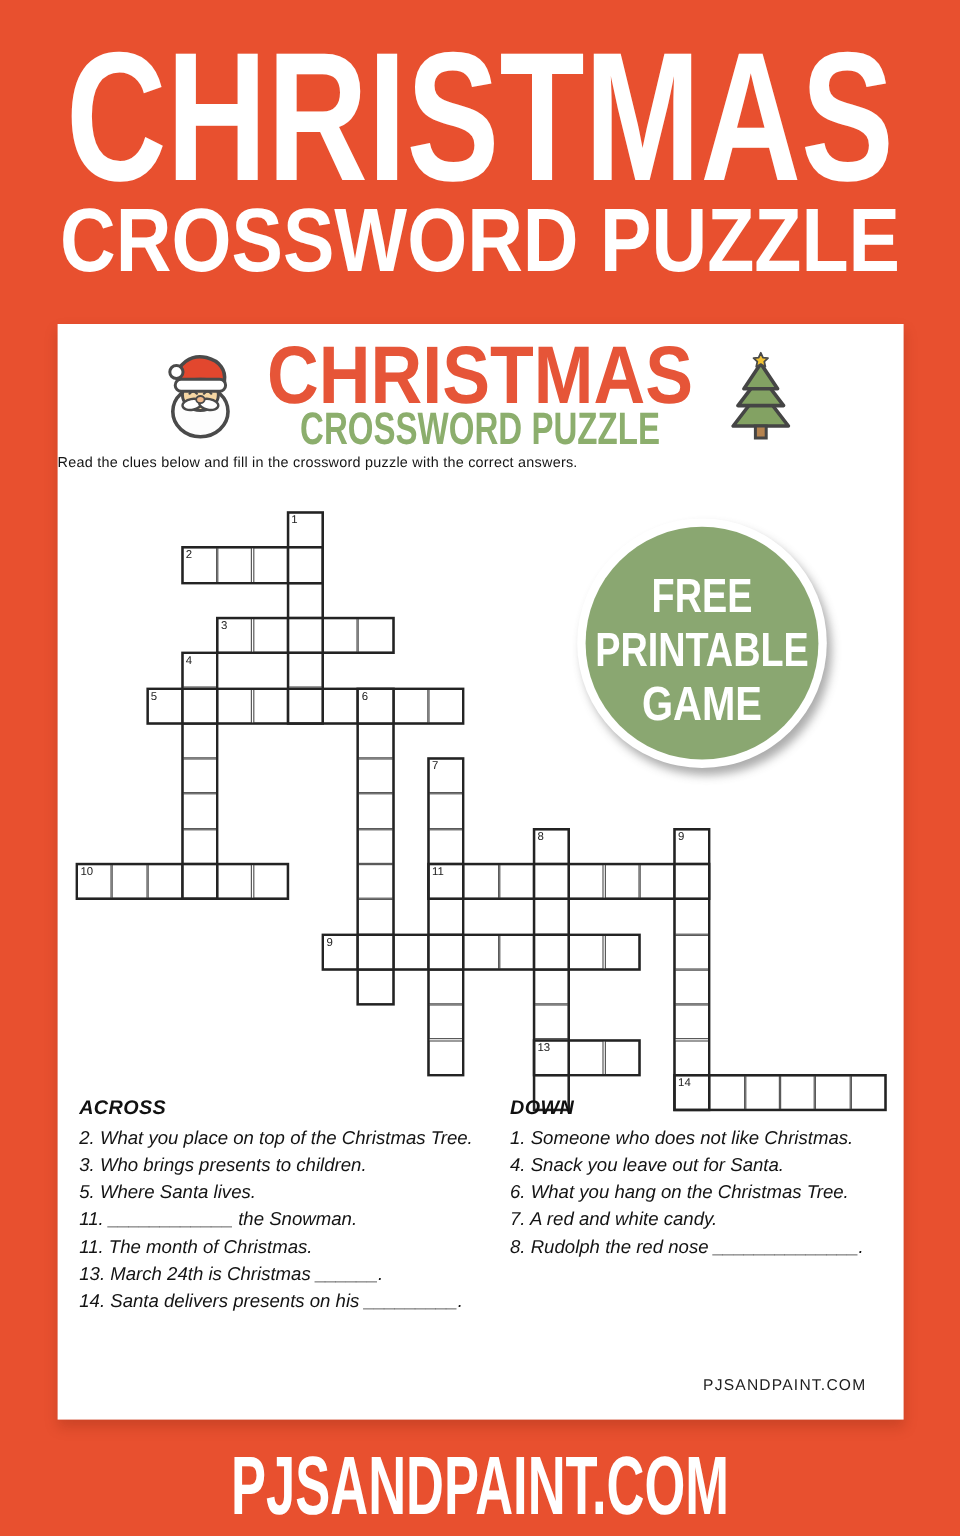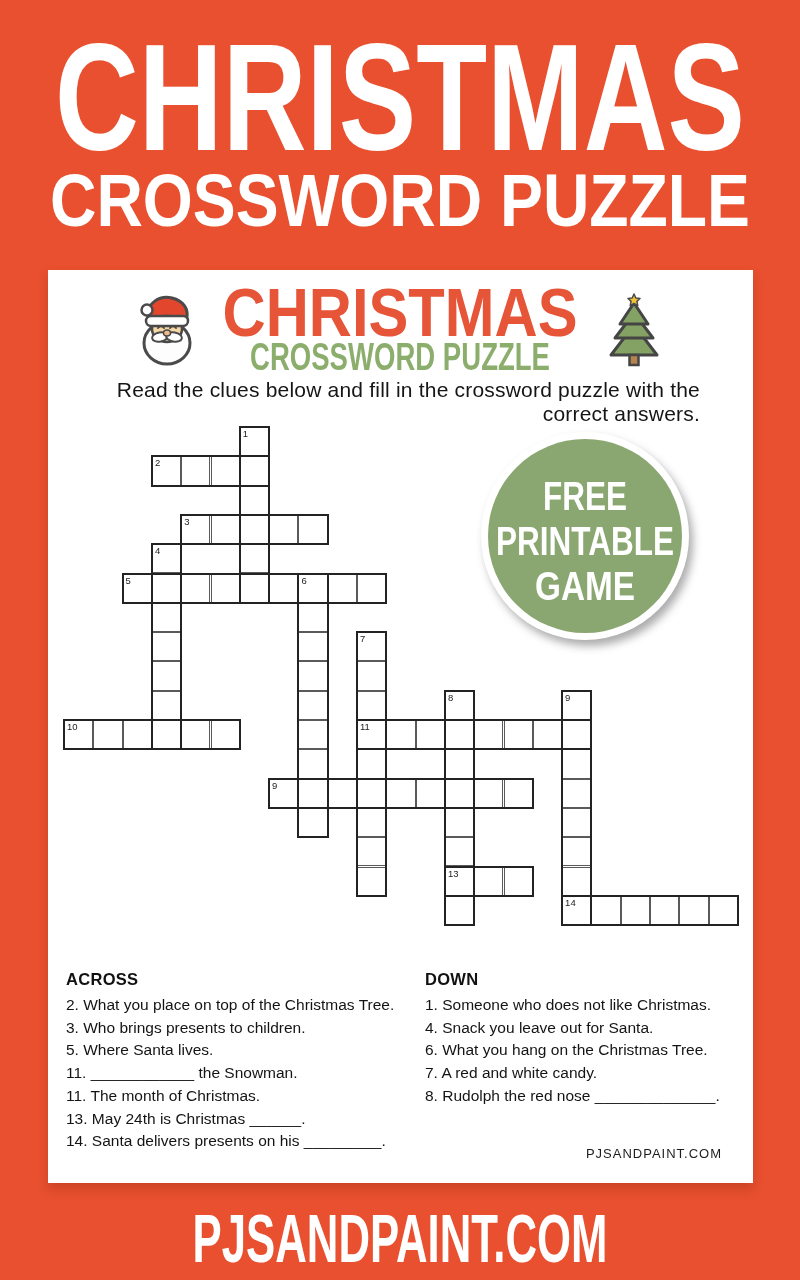--- a/index.html
+++ b/index.html
@@ -7,34 +7,34 @@
         font-family:"Liberation Sans",sans-serif;}
   .top-title-svg{position:absolute;left:0;top:0;width:800px;height:245px;display:block;}
   .big-line{fill:#ffffff;font-family:"Liberation Sans",sans-serif;font-weight:bold;}
   .card{position:absolute;left:48px;top:270px;width:705px;height:913px;background:#ffffff;
         box-shadow:0 6px 10px rgba(120,30,10,0.25);}
   .card-header{position:absolute;left:0;top:14px;width:705px;display:flex;justify-content:center;
                align-items:center;gap:26px;}
   .header-titles{width:360px;display:flex;flex-direction:column;align-items:center;}
   .header-titles svg{display:block;}
   .card-title-text{font-family:"Liberation Sans",sans-serif;font-weight:bold;}
-  .instructions{position:absolute;left:0;top:108px;width:652px;text-align:right;margin:0;
-                font-size:21px;color:#151515;letter-spacing:0.2px;}
+  .instructions{position:absolute;left:0;top:108px;width:652px;text-align:left;margin:0;
+                font-size:12px;color:#151515;letter-spacing:0.2px;}
   .grid-layer{position:absolute;left:0;top:0;width:705px;height:913px;}
   .cw-cell{position:absolute;box-sizing:border-box;border:1px solid #5a5a5a;background:transparent;}
   .cw-outline{position:absolute;box-sizing:border-box;border:2px solid #232323;pointer-events:none;}
   .cw-num{position:absolute;font-size:9.5px;line-height:10px;color:#222;z-index:5;
           font-family:"Liberation Sans",sans-serif;}
   .badge{position:absolute;left:433px;top:162px;width:208px;height:208px;border-radius:50%;
          background:#ffffff;box-shadow:4px 6px 8px rgba(70,70,70,0.45);z-index:8;}
   .badge-inner{position:absolute;left:7px;top:7px;width:194px;height:194px;border-radius:50%;
                background:#8aa771;}
   .badge svg{position:absolute;left:0;top:0;}
   .badge-line{fill:#ffffff;font-family:"Liberation Sans",sans-serif;font-weight:bold;}
-  .clues{position:absolute;top:700px;display:flex;flex-direction:column;}
+  .clues{position:absolute;top:644px;display:flex;flex-direction:column;font-style:italic;}
   .clues-across{left:18px;width:352px;}
   .clues-down{left:377px;width:320px;}
   .clues h3{margin:0 0 5px 0;font-size:16.5px;letter-spacing:0.3px;color:#111;}
   .clues ul{margin:0;padding:0;list-style:none;}
   .clues li{font-size:15.5px;line-height:22.7px;color:#141414;white-space:nowrap;}
   .watermark{position:absolute;right:31px;top:876px;margin:0;font-size:13px;letter-spacing:1px;
              color:#1d1d1d;}
   .footer-svg{position:absolute;left:0;top:1198px;width:800px;height:82px;display:block;}
 </style>
 </head>
@@ -208,21 +208,21 @@
     </div>
 
     <div class="clues clues-across">
       <h3>ACROSS</h3>
       <ul id="across-list">
           <li>2. What you place on top of the Christmas Tree.</li>
           <li>3. Who brings presents to children.</li>
           <li>5. Where Santa lives.</li>
           <li>11. ____________ the Snowman.</li>
           <li>11. The month of Christmas.</li>
-          <li>13. May 24th is Christmas ______.</li>
+          <li>13. March 24th is Christmas ______.</li>
           <li>14. Santa delivers presents on his _________.</li>
         </ul>
     </div>
     <div class="clues clues-down">
       <h3>DOWN</h3>
       <ul id="down-list">
           <li>1. Someone who does not like Christmas.</li>
           <li>4. Snack you leave out for Santa.</li>
           <li>6. What you hang on the Christmas Tree.</li>
           <li>7. A red and white candy.</li>

